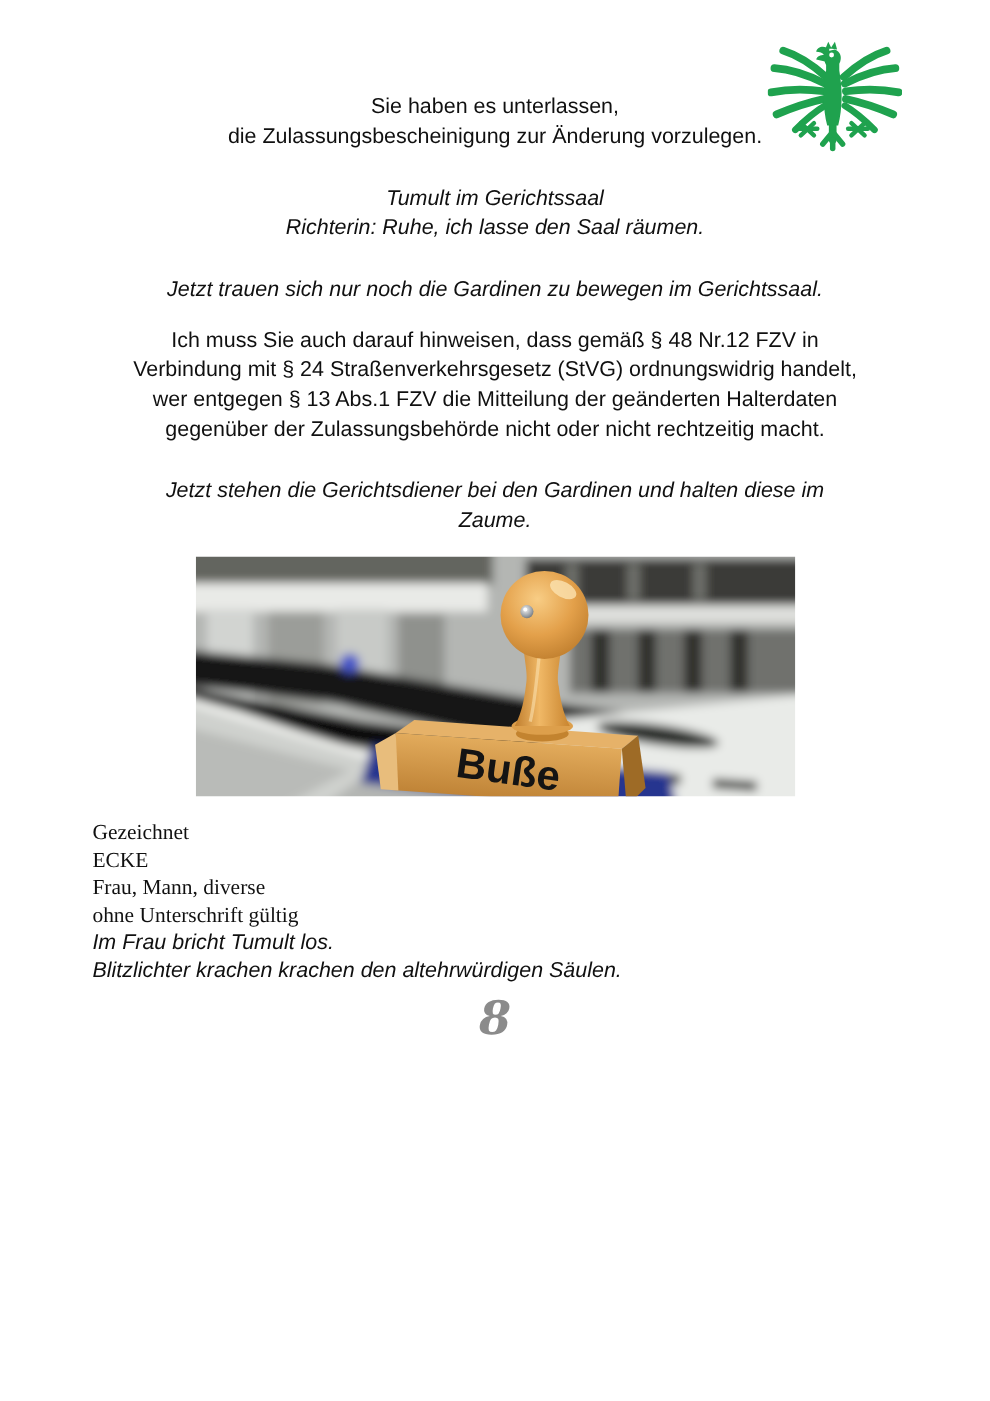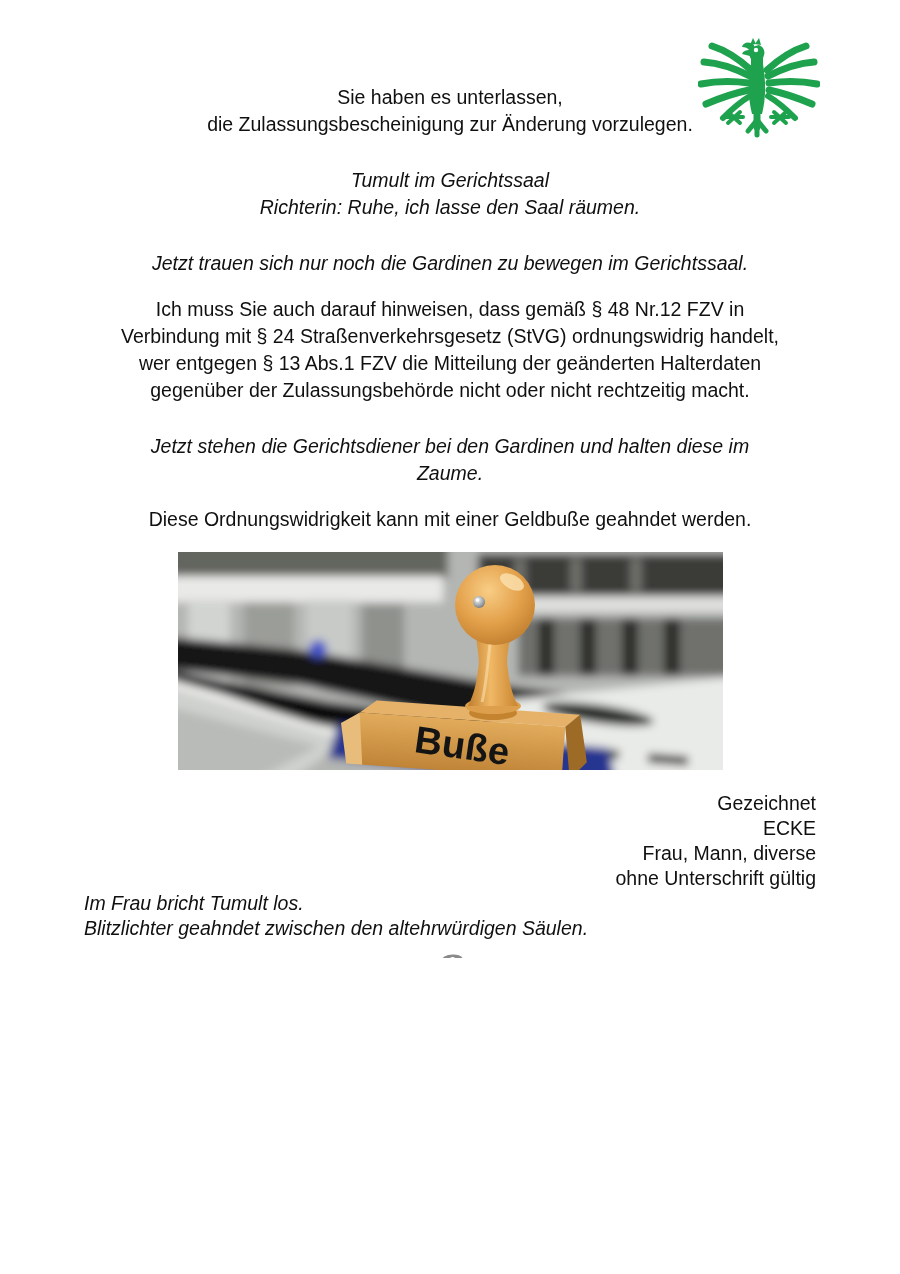--- a/index.html
+++ b/index.html
@@ -16,21 +16,21 @@
   .para{margin:0 0 19px 0;text-align:center;}
   .para.italic{font-style:italic;margin-top:29px;}
   .logo{position:absolute;top:36px;right:80px;width:122px;height:104px;}
   .photo{
     position:relative;
     width:545px;height:218px;
     margin:16px auto 21px auto;
     overflow:hidden;
   }
   .photo svg{display:block;}
-  .sig-block{text-align:right;line-height:25px;margin:0;}
+  .sig-block{text-align:left;line-height:25px;margin:0;font-family:Liberation Serif, serif;}
   .closing-block{text-align:left;line-height:25px;font-style:italic;margin:0;}
   .pagenum{
     text-align:center;
     margin-top:8px;
     color:#8b8b8b;
     font-family:"DejaVu Serif",serif;
     font-style:italic;font-weight:bold;
     font-size:42px;line-height:46px;
   }
 </style>
@@ -81,21 +81,20 @@
   </div>
 
   <div class="content">
 
     <div id="paragraphs">
         <p class="para normal">Sie haben es unterlassen,<br>die Zulassungsbescheinigung zur Änderung vorzulegen.</p>
         <p class="para italic">Tumult im Gerichtssaal<br>Richterin: Ruhe, ich lasse den Saal räumen.</p>
         <p class="para italic">Jetzt trauen sich nur noch die Gardinen zu bewegen im Gerichtssaal.</p>
         <p class="para normal">Ich muss Sie auch darauf hinweisen, dass gemäß § 48 Nr.12 FZV in<br>Verbindung mit § 24 Straßenverkehrsgesetz (StVG) ordnungswidrig handelt,<br>wer entgegen § 13 Abs.1 FZV die Mitteilung der geänderten Halterdaten<br>gegenüber der Zulassungsbehörde nicht oder nicht rechtzeitig macht.</p>
         <p class="para italic">Jetzt stehen die Gerichtsdiener bei den Gardinen und halten diese im<br>Zaume.</p>
-        <p class="para normal">Diese Ordnungswidrigkeit kann mit einer Geldbuße geahndet werden.</p>
       </div>
 
     <figure class="photo" style="margin-left:auto;margin-right:auto;">
       <svg width="545" height="218" viewBox="0 0 545 218">
         <defs>
           <filter id="pblur" x="-10%" y="-10%" width="120%" height="120%">
             <feGaussianBlur stdDeviation="4.5"></feGaussianBlur>
           </filter>
           <radialGradient id="ballGrad" cx="0.42" cy="0.32" r="0.75">
             <stop offset="0" stop-color="#f8cd85"></stop>
@@ -183,19 +182,19 @@
 
     <div class="sig-block" id="signature">
         <div>Gezeichnet</div>
         <div>ECKE</div>
         <div>Frau, Mann, diverse</div>
         <div>ohne Unterschrift gültig</div>
       </div>
 
     <div class="closing-block" id="closing">
         <div>Im Frau bricht Tumult los.</div>
-        <div>Blitzlichter geahndet zwischen den altehrwürdigen Säulen.</div>
+        <div>Blitzlichter krachen krachen den altehrwürdigen Säulen.</div>
       </div>
 
     <div class="pagenum">8</div>
 
   </div>
 </div>
 
 </body></html>

